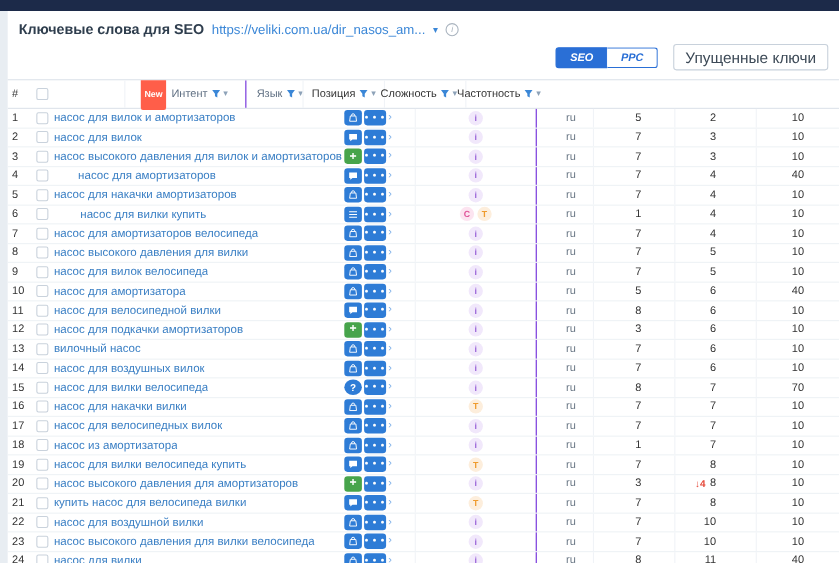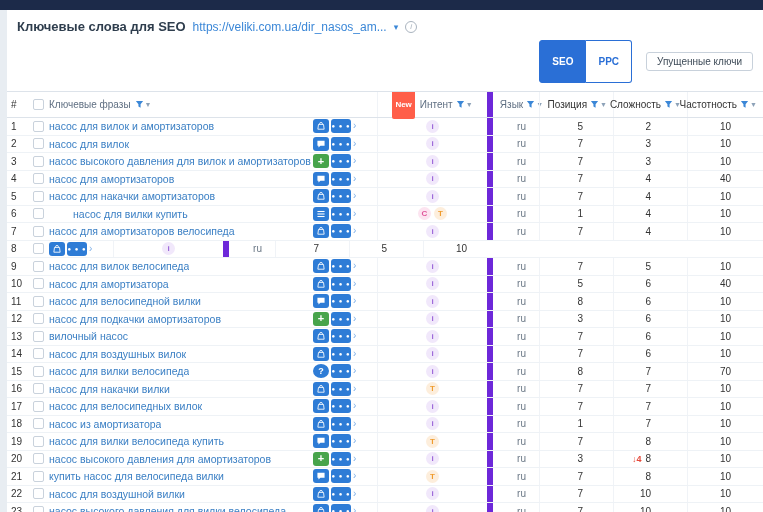--- a/index.html
+++ b/index.html
@@ -8,35 +8,35 @@
   .topbar{height:10px;background:#1c2a49;}
   .content{margin-left:7px;background:#fff;height:502px;display:flex;flex-direction:column;justify-content:flex-end;}
   .page-header{display:flex;align-items:center;gap:7px;padding:9px 12px 2px 10px;}
   .page-title{font-size:13px;font-weight:bold;color:#2f3e4e;}
   .url{font-size:12px;color:#3b87d7;text-decoration:none;cursor:pointer;}
   .url-caret{color:#3b87d7;font-size:9px;cursor:pointer;}
   .info-icon{width:12px;height:12px;border:1px solid #aab4bf;border-radius:50%;color:#aab4bf;
     font-size:8px;display:inline-flex;align-items:center;justify-content:center;font-style:italic;}
   .controls{display:flex;justify-content:flex-end;align-items:center;padding:4px 10px 8px;gap:14px;}
   .seg{display:flex;}
-  .seg-btn{font-size:10px;font-weight:bold;padding:15px 12px;border:1px solid #2a6fd6;background:#fff;color:#2a6fd6;cursor:pointer;}
+  .seg-btn{font-size:10px;font-weight:bold;padding:3px 12px;border:1px solid #2a6fd6;background:#fff;color:#2a6fd6;cursor:pointer;font-style:italic;}
   .seg-btn.active{background:#2a6fd6;color:#fff;}
   .seg-btn:first-child{border-radius:3px 0 0 3px;}
   .seg-btn:last-child{border-radius:0 3px 3px 0;border-left:none;}
-  .missed-btn{font-size:10px;padding:3px 10px;background:#fff;border:1px solid #c8d1db;border-radius:3px;color:#3d4a57;cursor:pointer;}
+  .missed-btn{font-size:14px;padding:3px 10px;background:#fff;border:1px solid #c8d1db;border-radius:3px;color:#3d4a57;cursor:pointer;}
   .table{border-top:1px solid #dde3ea;flex:1;overflow:hidden;}
   .tr{display:flex;align-items:center;height:17.5px;border-bottom:1px solid #eef2f6;}
   .tr.head{height:26px;border-bottom:1px solid #dde3ea;color:#5f6f82;font-size:10px;}
   .td{display:flex;align-items:center;height:100%;}
   .c-num{width:20px;padding-left:4px;font-size:10px;color:#333;}
   .c-check{width:22px;justify-content:center;}
   .c-kw{flex:1;gap:4px;min-width:0;overflow:hidden;}
   .c-badges{width:64px;gap:2px;}
   .c-intent{width:110px;justify-content:center;gap:3px;border-left:1px solid #f0f3f7;}
-  .c-lang{width:52px;justify-content:center;border-left:6px solid #6d28d9;font-size:10px;color:#6b7886;padding-left:11px;}
+  .c-lang{width:52px;justify-content:center;border-left:1px solid #6d28d9;font-size:10px;color:#6b7886;padding-left:11px;}
   .c-diff{width:74px;justify-content:flex-end;padding-right:30px;border-left:1px solid #f0f3f7;font-size:10px;color:#333;}
   .c-pos{width:74px;justify-content:flex-end;padding-right:36px;border-left:1px solid #f0f3f7;font-size:10px;color:#333;gap:4px;}
   .c-freq{width:76px;justify-content:flex-end;padding-right:32px;border-left:1px solid #f0f3f7;font-size:10px;color:#333;}
   .head .c-diff,.head .c-pos,.head .c-freq{padding-right:6px;gap:3px;}
   .head .c-lang{gap:3px;color:#5f6f82;}
   .kw-link{font-size:10.5px;color:#3a7fc4;text-decoration:none;white-space:nowrap;overflow:hidden;text-overflow:ellipsis;cursor:pointer;}
   .checkbox{display:inline-block;width:11px;height:11px;border:1px solid #c9d2dc;border-radius:2px;background:#fff;cursor:pointer;}
   .badge-icon{width:16px;height:14px;border-radius:3px;display:inline-flex;align-items:center;justify-content:center;cursor:pointer;}
   .plus-glyph{color:#fff;font-size:11px;font-weight:bold;line-height:1;}
   .q-glyph{color:#fff;font-size:9px;font-weight:bold;line-height:1;}
@@ -71,29 +71,20 @@
       <button class="seg-btn">PPC</button>
     </div>
     <button class="missed-btn">Упущенные ключи</button>
   </div>
 
   <div class="table">
     <div class="tr head">
       <div class="td c-num">#</div>
       <div class="td c-check">
         <span class="checkbox"></span>
-      </div>
-      <div class="td c-kw">
-        <span class="hdr-label">Ключевые фразы</span>
-        <span class="filter-wrap">
-          <svg width="9" height="9" viewBox="0 0 10 10">
-              <path d="M1 1h8L6.2 4.6V8.6L3.8 7.2V4.6z" fill="#3b87d7"></path>
-            </svg>
-          <span class="f-caret">▼</span>
-        </span>
       </div>
       <div class="td c-badges"></div>
       <div class="td c-intent">
         <span class="new-badge" style="background: rgb(255, 94, 73);">New</span>
         <span class="hdr-label">Интент</span>
         <span class="filter-wrap">
           <svg width="9" height="9" viewBox="0 0 10 10">
               <path d="M1 1h8L6.2 4.6V8.6L3.8 7.2V4.6z" fill="#3b87d7"></path>
             </svg>
           <span class="f-caret">▼</span>
@@ -222,21 +213,21 @@
     </div>
     <div class="td c-freq f-freq">10</div>
   </div>
 
   <div class="tr">
     <div class="td c-num f-num">4</div>
     <div class="td c-check">
       <span class="checkbox"></span>
     </div>
     <div class="td c-kw">
-      <a class="kw-link f-kw" style="color: rgb(58, 127, 196);">насос для амортизаторов</a>
+      <a class="kw-link f-kw" style="color: rgb(58, 127, 196); margin-left: 22px;">насос для амортизаторов</a>
     </div>
     <div class="td c-badges">
       <span class="badge-icon" style="background: rgb(46, 124, 214);">
               <svg width="10" height="10" viewBox="0 0 14 14">
                 <path d="M2 2.5h10v7H6.2L3.4 11.8V9.5H2z" fill="#fff"></path>
               </svg>
             </span>
       <button class="more-btn" style="background: rgb(46, 124, 214);">● ● ●</button>
       <span class="row-caret">›</span>
     </div>
@@ -344,20 +335,23 @@
       <span class="f-pos">4</span>
     </div>
     <div class="td c-freq f-freq">10</div>
   </div>
 
   <div class="tr">
     <div class="td c-num f-num">8</div>
     <div class="td c-check">
       <span class="checkbox"></span>
     </div>
+    <div class="td c-kw">
+      <a class="kw-link f-kw" style="color: rgb(58, 127, 196);">насос высокого давления для вилки</a>
+    </div>
     <div class="td c-badges">
       <span class="badge-icon" style="background: rgb(46, 124, 214);">
               <svg width="10" height="10" viewBox="0 0 14 14">
                 <path d="M3.5 4.8h7l.9 6.7H2.6z" fill="none" stroke="#fff" stroke-width="1.2"></path>
                 <path d="M5 4.8V4a2 2 0 0 1 4 0v.8" fill="none" stroke="#fff" stroke-width="1.2"></path>
               </svg>
             </span>
       <button class="more-btn" style="background: rgb(46, 124, 214);">● ● ●</button>
       <span class="row-caret">›</span>
     </div>

